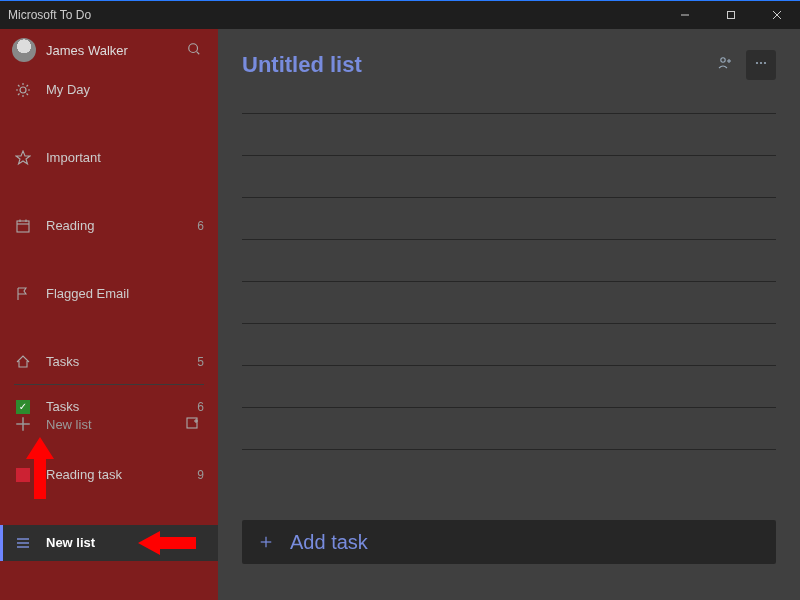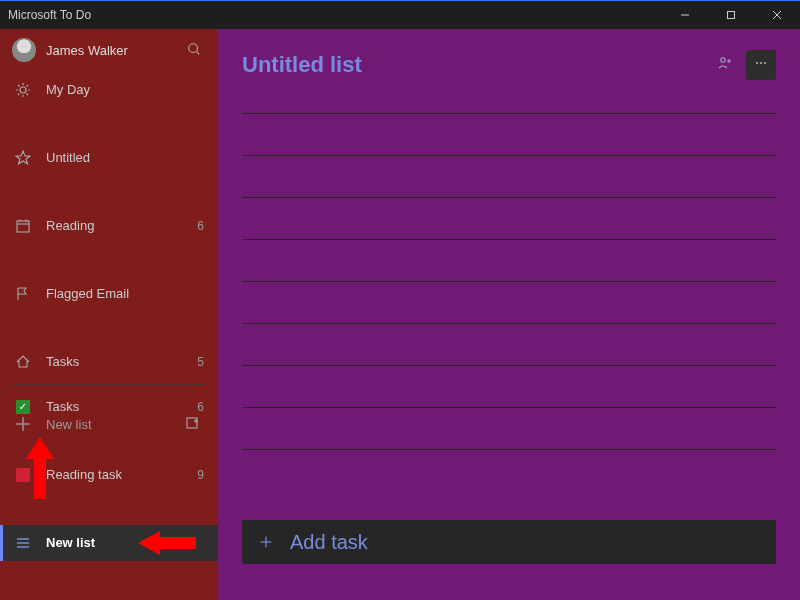--- a/index.html
+++ b/index.html
@@ -24,21 +24,21 @@
   .navitem .label { flex: 1; white-space: nowrap; }
   .navitem .count { color: #999; font-size: 12px; margin-left: 8px; }
   .navitem.selected { background: #2f2f2f; font-weight: 600; color: #fff; border-left: 3px solid #6e86ff; padding-left: 11px; }
   .divider { height: 1px; background: #3a3a3a; margin: 4px 14px; }
   .newlist-row { display: flex; align-items: center; height: 40px; padding: 0 14px; color: #9a9a9a; margin-top: auto; position: absolute; bottom: 158px; width: 218px; }
   
   .sidebar .newlist-row { position: static; margin-top: 4px; }
   .newlist-row .plus { width: 18px; height: 18px; margin-right: 14px; display:flex;align-items:center;justify-content:center;}
   .newlist-row .createlistgroup { width: 24px; display:flex;align-items:center;justify-content:center;color:#aaa;}
   
-  .content { flex: 1; background: #701a75; display: flex; flex-direction: column; position: relative; padding: 0 24px; }
+  .content { flex: 1; background: #404040; display: flex; flex-direction: column; position: relative; padding: 0 24px; }
   .content-header { height: 72px; display: flex; align-items: center; }
   .list-title { color: #788cde; font-size: 22px; font-weight: 600; flex: 1; }
   .header-action { width: 30px; height: 30px; display:flex;align-items:center;justify-content:center; color:#9aa; margin-left:6px; border-radius:3px;}
   .header-action.sq { background:#2e2e2e;}
   .tasklines { flex:1; position:relative; }
   .tasklines .line { height:1px; background:#262626; position:absolute; left:0; right:0; }
   .addtask { position:absolute; bottom:36px; left:24px; right:24px; height:44px; background:#262626; display:flex; align-items:center; padding:0 16px; color:#788cde; font-size:20px; border-radius:2px;}
   .addtask .plus { width:16px;height:16px;margin-right:16px; display:flex;align-items:center;justify-content:center;}
   
   .arrow { position:absolute; pointer-events:none; }
@@ -109,21 +109,21 @@
           </span>
           <span class="label">My Day</span>
           <span class="count"></span>
         </div>
         <div class="navitem">
           <span class="icon">
             <svg viewBox="0 0 16 16">
                 <polygon points="8,1 10,6 15,6 11,9 12.5,14 8,11 3.5,14 5,9 1,6 6,6" fill="none" stroke="#aaa" stroke-width="1.1"></polygon>
               </svg>
           </span>
-          <span class="label">Untitled</span>
+          <span class="label">Important</span>
           <span class="count"></span>
         </div>
         <div class="navitem">
           <span class="icon">
             <svg viewBox="0 0 16 16">
                 <rect x="2" y="3" width="12" height="11" fill="none" stroke="#aaa" stroke-width="1.1"></rect>
                 <line x1="2" y1="6" x2="14" y2="6" stroke="#aaa" stroke-width="1.1"></line>
                 <line x1="5" y1="1.5" x2="5" y2="4" stroke="#aaa" stroke-width="1.1"></line>
                 <line x1="11" y1="1.5" x2="11" y2="4" stroke="#aaa" stroke-width="1.1"></line>
               </svg>

